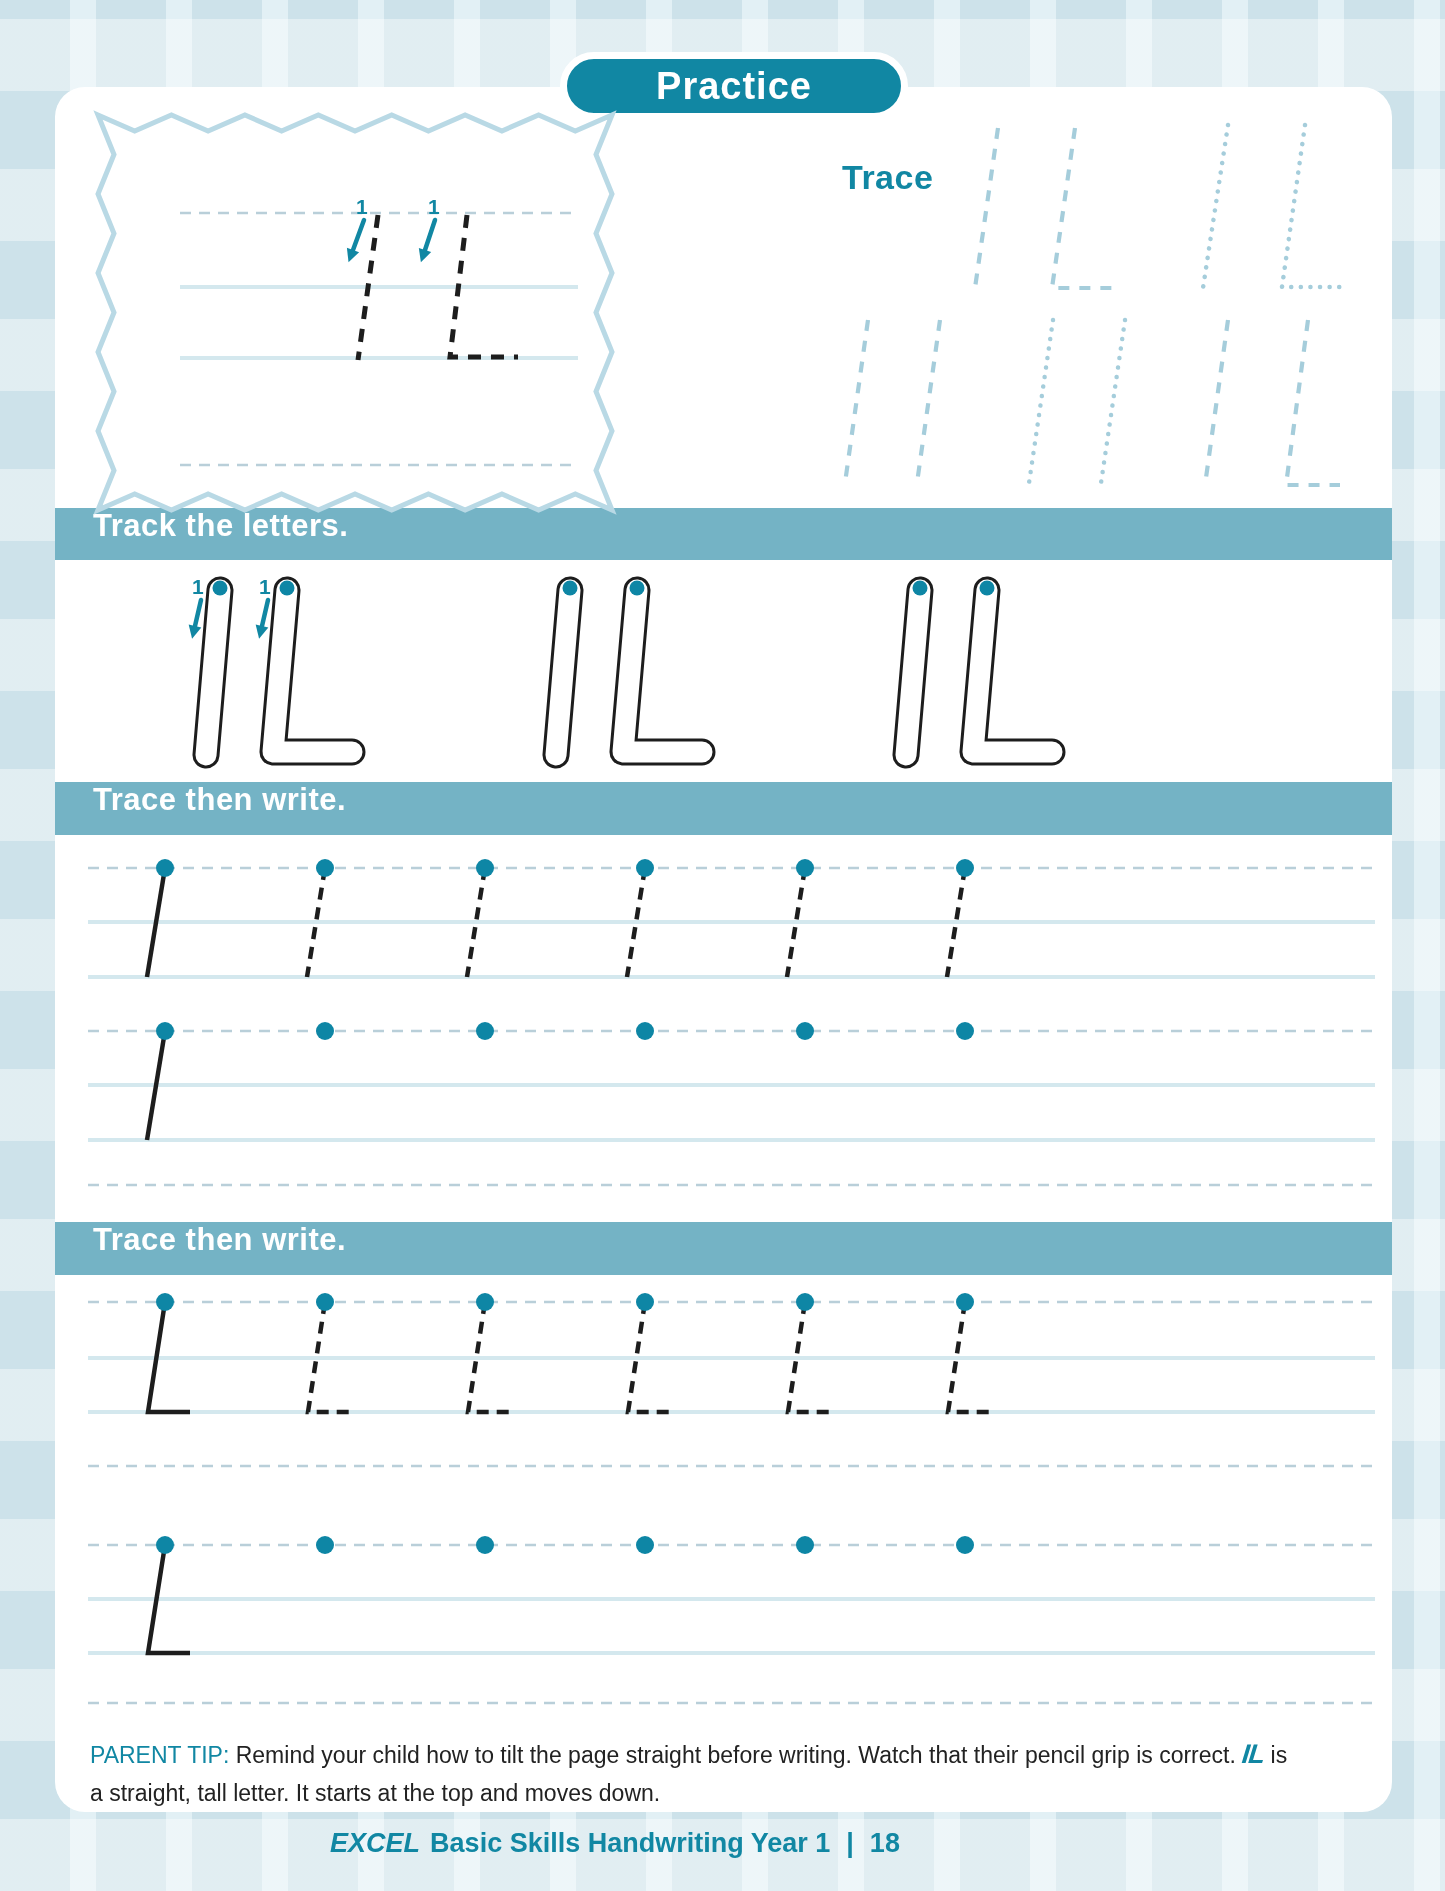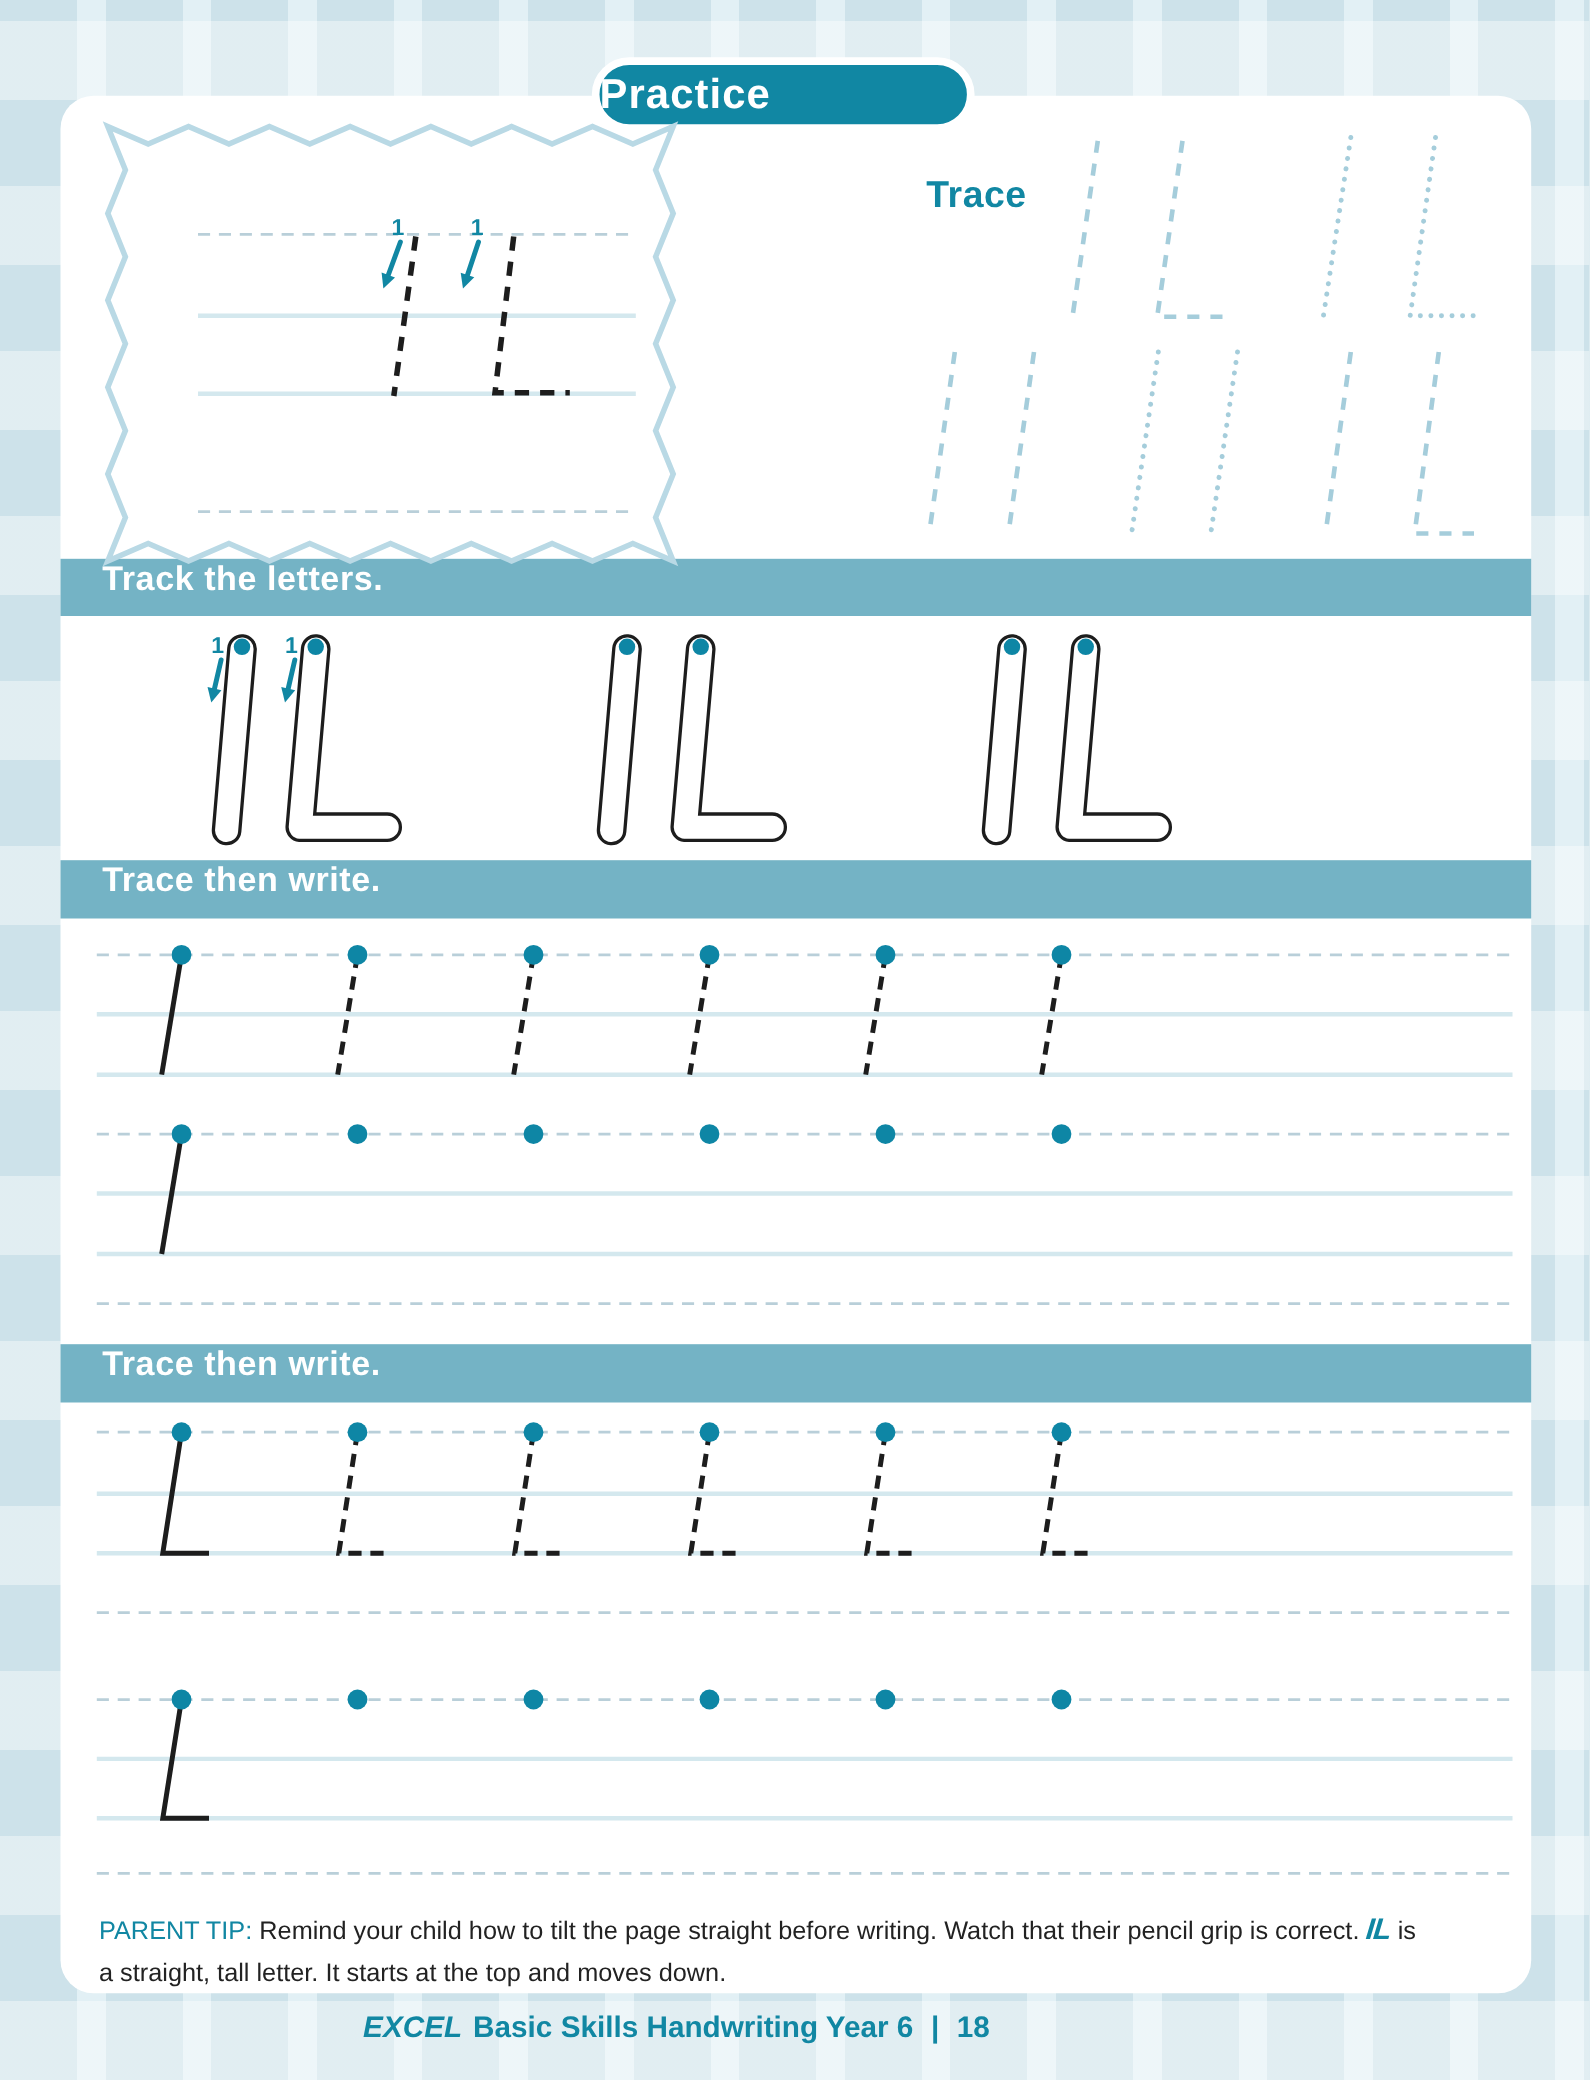--- a/index.html
+++ b/index.html
@@ -9,23 +9,23 @@
     background-color:#d9eaf0;
     background-image:
       repeating-linear-gradient(0deg, rgba(255,255,255,0.40) 0 72px, rgba(0,0,0,0) 72px 150px),
       repeating-linear-gradient(90deg, #cde2ea 0 70px, #e2f0f5 70px 96px);
   }
   .card{
     position:absolute;left:55px;top:87px;width:1337px;height:1725px;
     background:#ffffff;border-radius:30px;
   }
   .badge{
-    position:absolute;left:538px;top:52px;width:348px;height:68px;
+    position:absolute;left:560px;top:52px;width:348px;height:68px;
     background:#1187a3;border:7px solid #ffffff;border-radius:40px;
-    box-sizing:border-box;display:flex;align-items:center;justify-content:flex-start;
+    box-sizing:border-box;display:flex;align-items:center;justify-content:center;
   }
   .badge span{color:#ffffff;font-size:38px;font-weight:bold;letter-spacing:1px;}
   .trace-label{
     position:absolute;left:806px;top:158px;color:#1187a3;
     font-size:34px;font-weight:bold;letter-spacing:0.5px;margin-left:36px;
   }
   .banner{
     position:absolute;left:55px;width:1337px;height:53px;
     background:#74b3c5;display:flex;align-items:flex-start;
   }
@@ -187,16 +187,16 @@
     </svg>
 
   <p class="tip">
     <span class="tip-label">PARENT TIP:</span>
     <span>Remind your child how to tilt the page straight before writing. Watch that their pencil grip is correct.</span>
     <span class="tip-glyph">IL</span>
     <span>is a straight, tall letter. It starts at the top and moves down.</span>
   </p>
 
   <div class="footer">
-    <span class="brand">EXCEL</span><span class="ftitle">Basic Skills Handwriting Year 6</span><span class="fsep">|</span><span class="fpage">18</span>
+    <span class="brand">EXCEL</span><span class="ftitle">Basic Skills Handwriting Year 1</span><span class="fsep">|</span><span class="fpage">18</span>
   </div>
 
 </div>
 
 </body></html>

